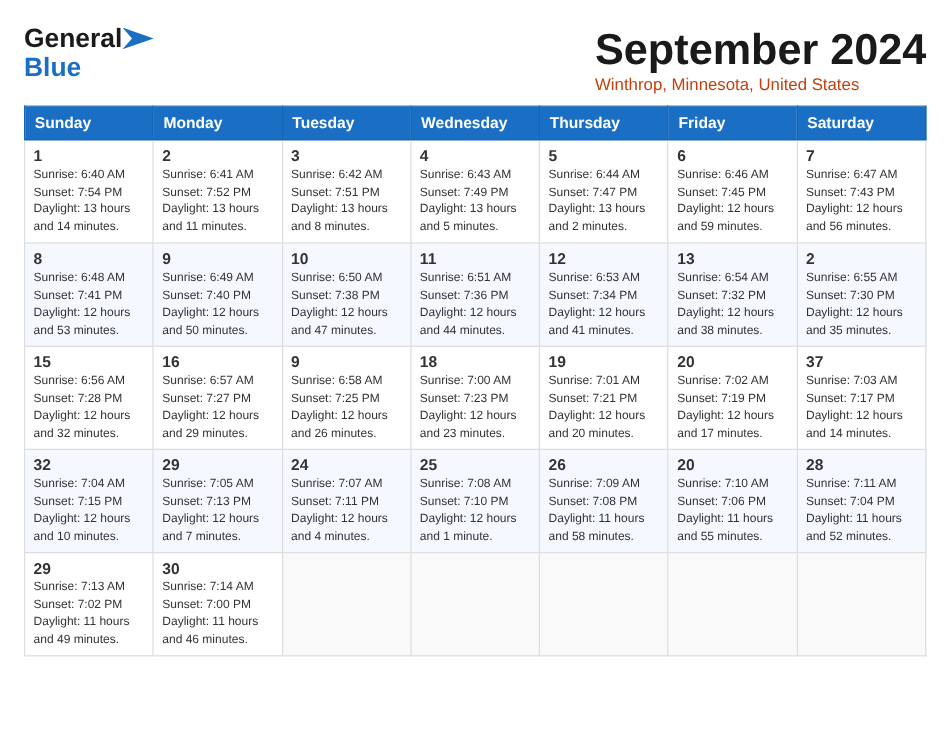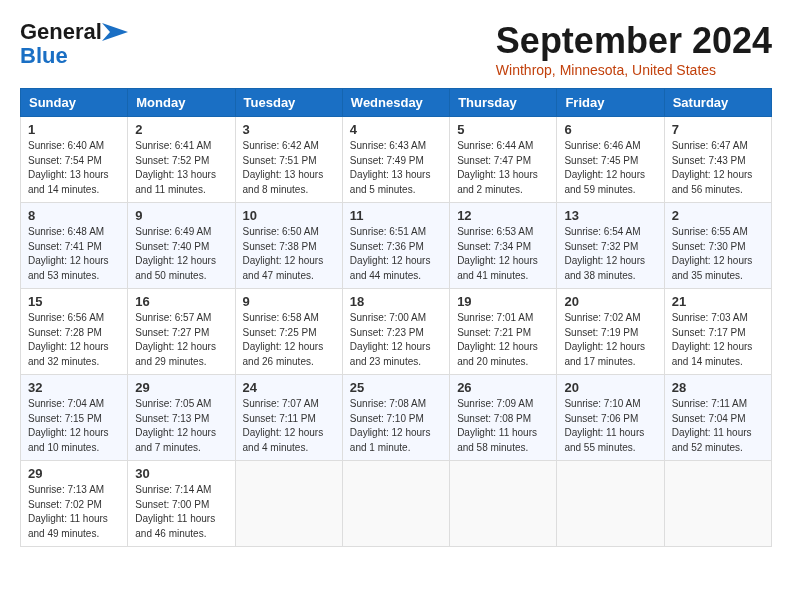--- a/index.html
+++ b/index.html
@@ -207,21 +207,21 @@
         </td>
         <td>
           <span class="day-number">19</span>
           <div class="day-info">Sunrise: 7:01 AM<br>Sunset: 7:21 PM<br>Daylight: 12 hours<br>and 20 minutes.</div>
         </td>
         <td>
           <span class="day-number">20</span>
           <div class="day-info">Sunrise: 7:02 AM<br>Sunset: 7:19 PM<br>Daylight: 12 hours<br>and 17 minutes.</div>
         </td>
         <td>
-          <span class="day-number">21</span>
+          <span class="day-number">37</span>
           <div class="day-info">Sunrise: 7:03 AM<br>Sunset: 7:17 PM<br>Daylight: 12 hours<br>and 14 minutes.</div>
         </td>
       </tr>
       <tr>
         <td>
           <span class="day-number">32</span>
           <div class="day-info">Sunrise: 7:04 AM<br>Sunset: 7:15 PM<br>Daylight: 12 hours<br>and 10 minutes.</div>
         </td>
         <td>
           <span class="day-number">29</span>

